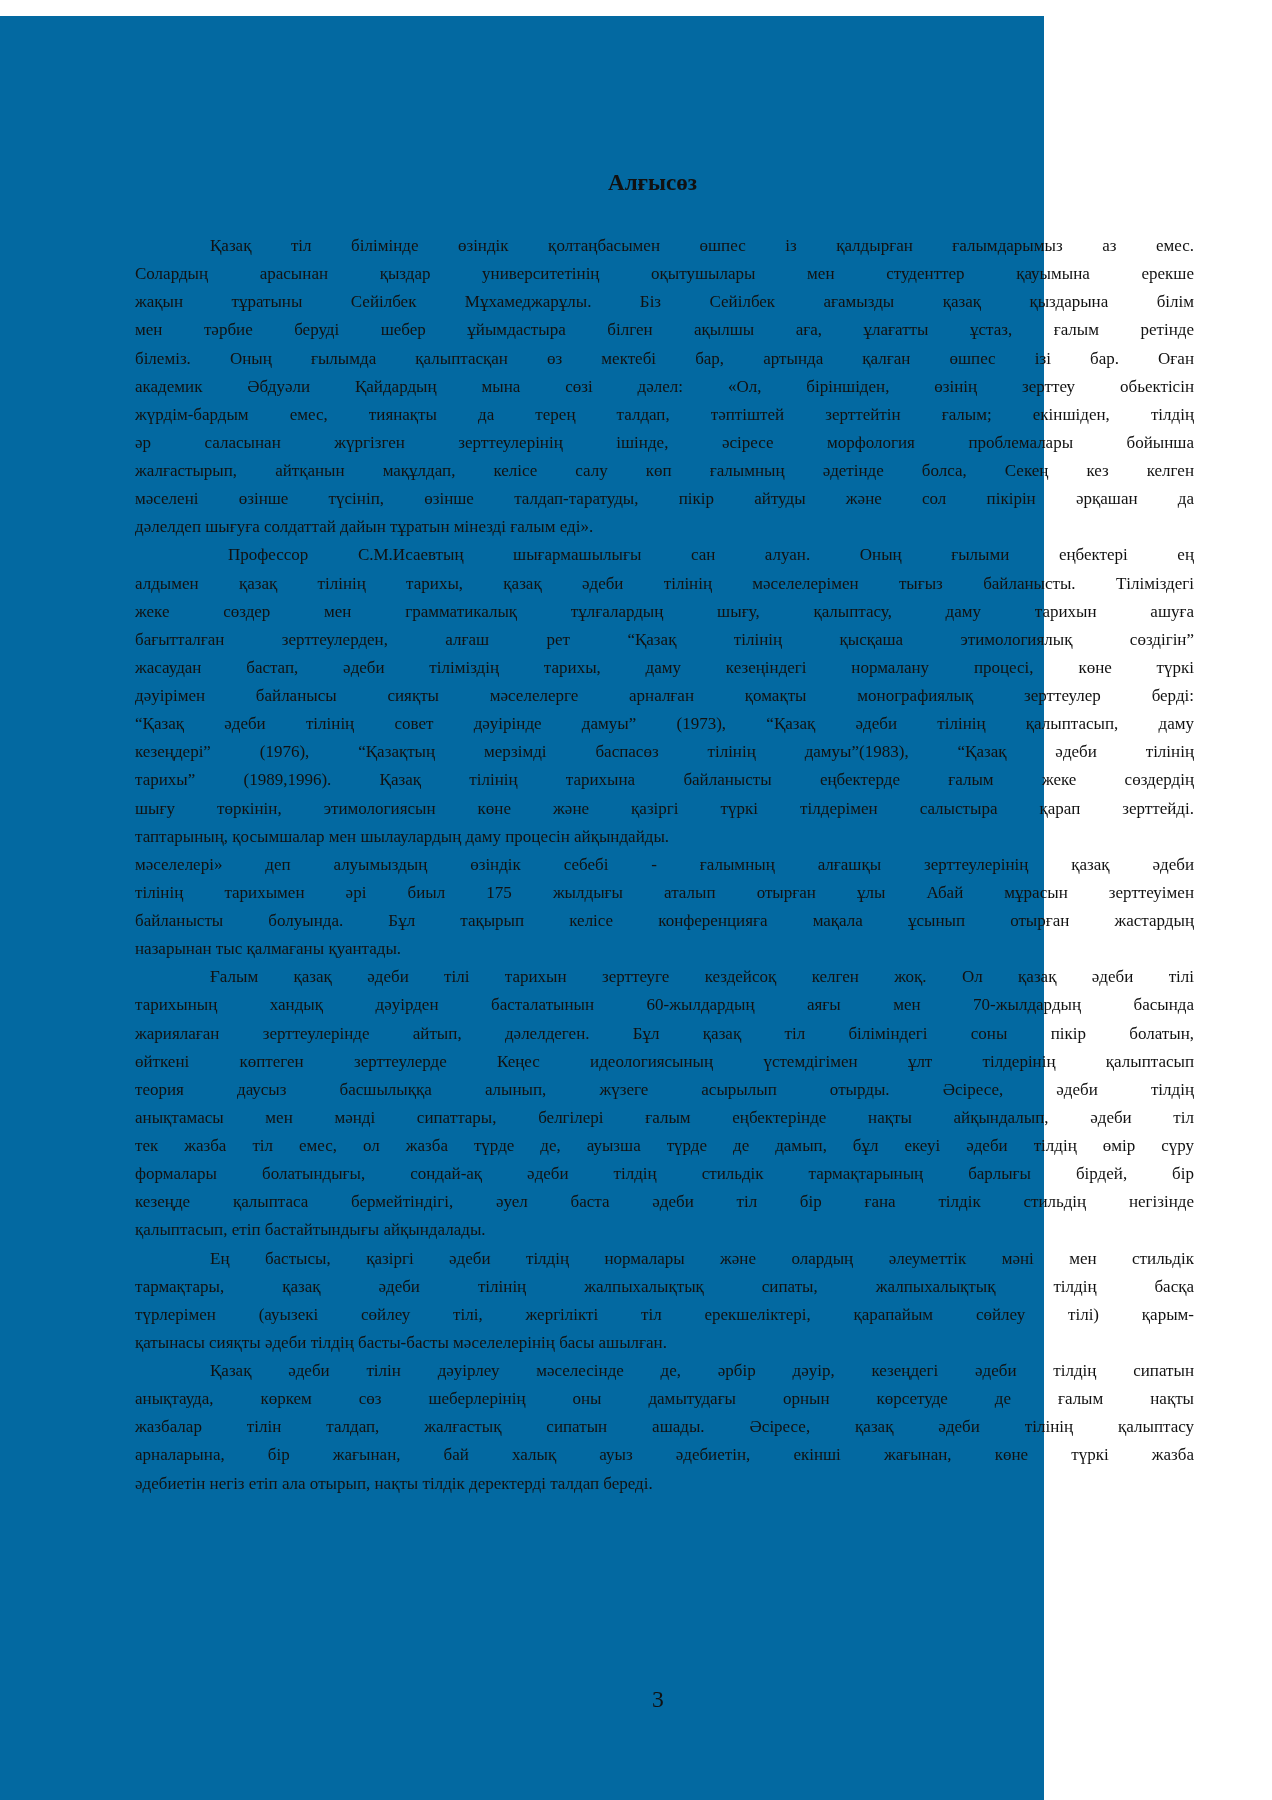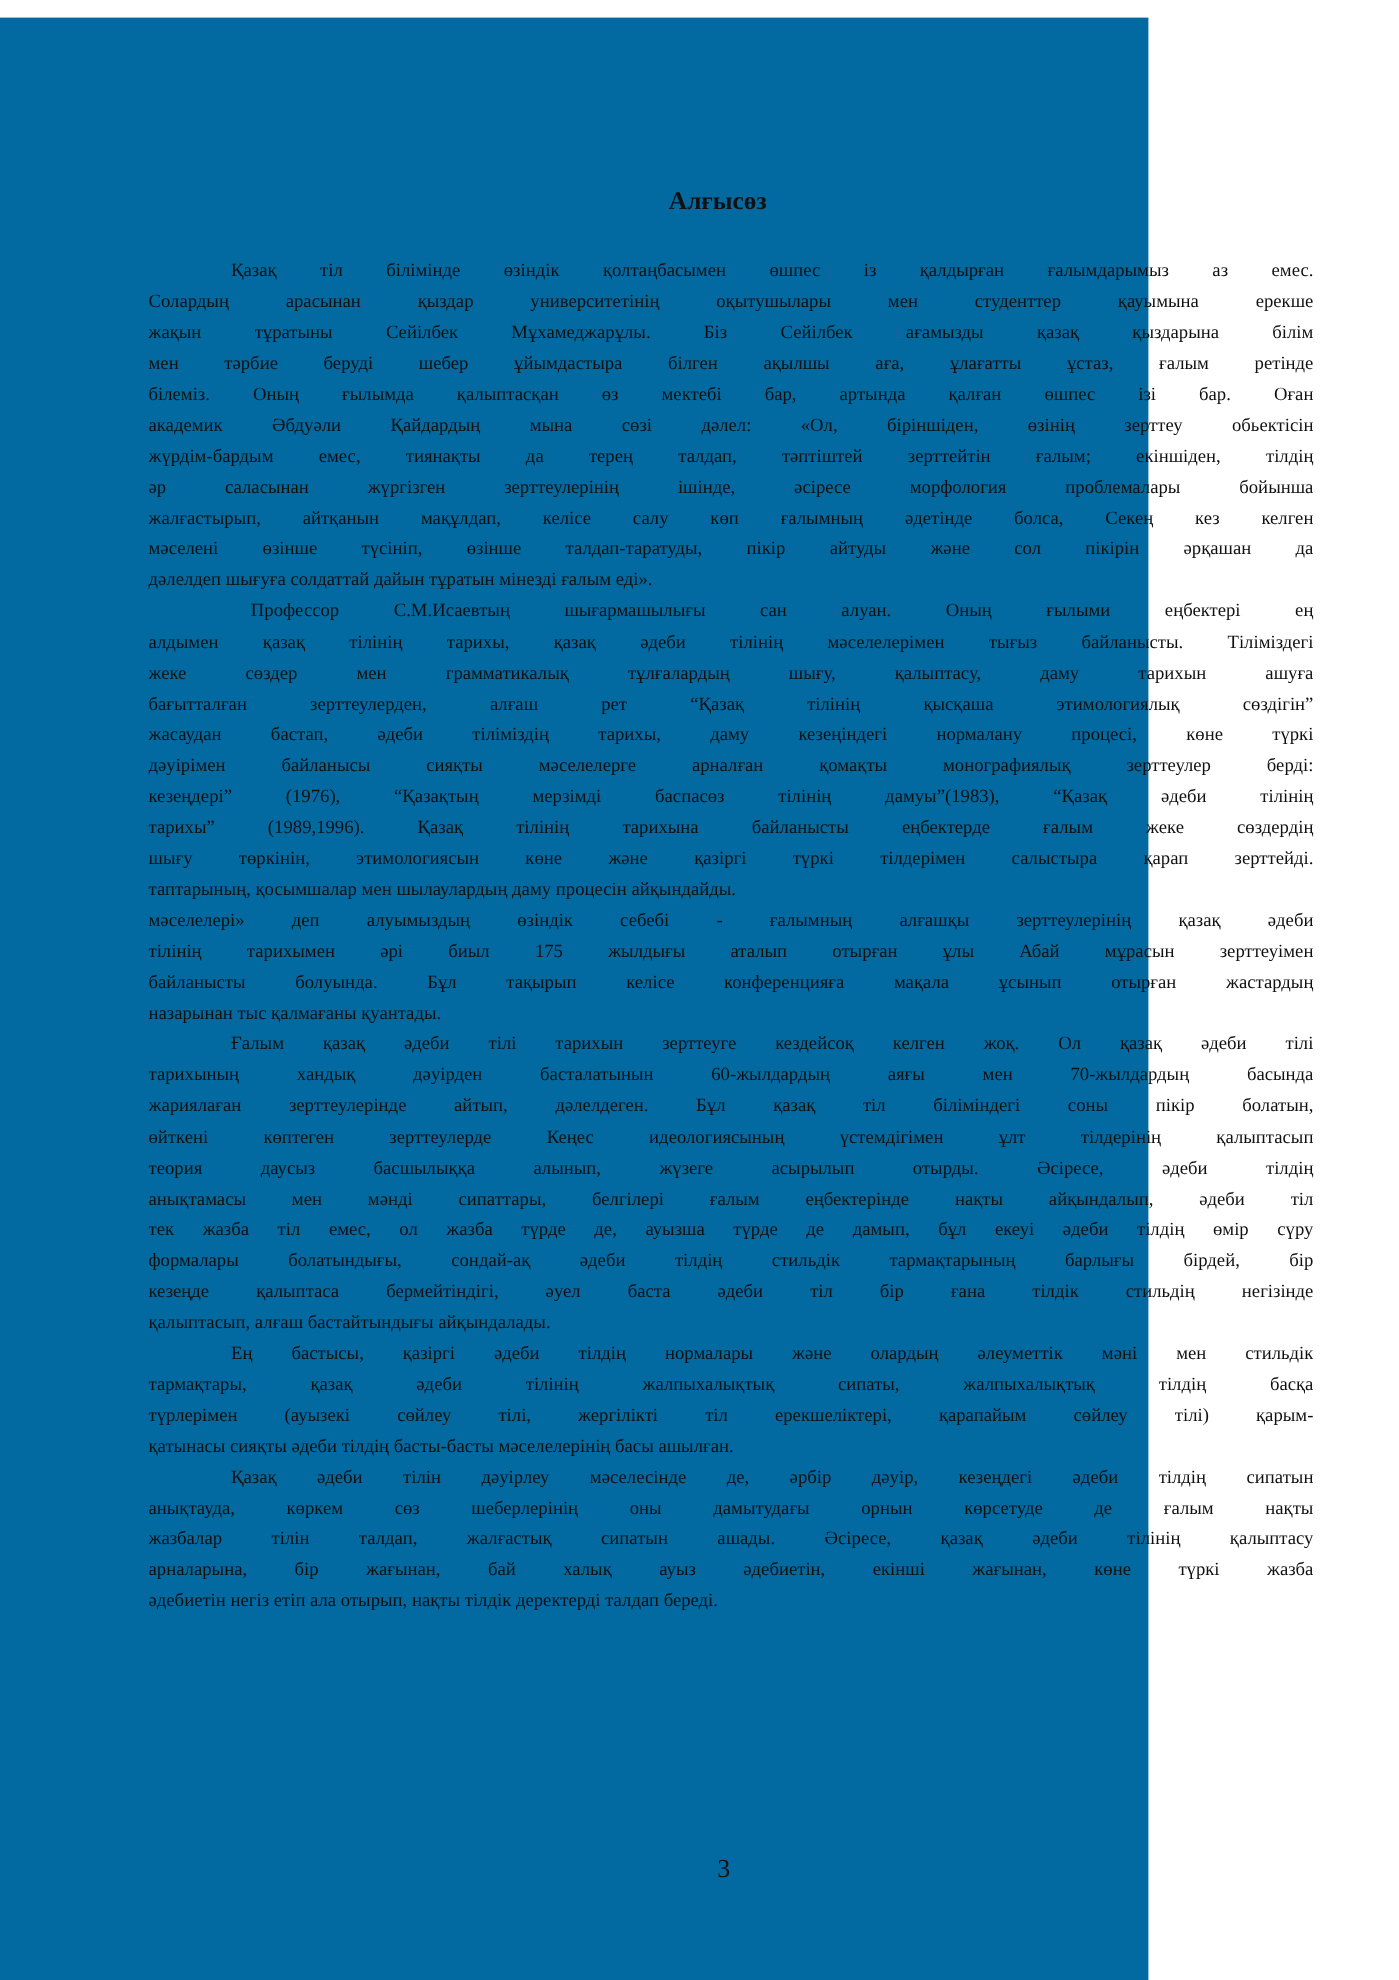--- a/index.html
+++ b/index.html
@@ -50,20 +50,21 @@
         <span class="line jl">мәселені өзінше түсініп, өзінше талдап-таратуды, пікір айтуды және сол пікірін әрқашан да</span>
         <span class="line last">дәлелдеп шығуға солдаттай дайын тұратын мінезді ғалым еді».</span>
       </p>
     <p class="para">
         <span class="line first wide jl">Профессор С.М.Исаевтың шығармашылығы сан алуан. Оның ғылыми еңбектері ең</span>
         <span class="line jl">алдымен қазақ тілінің тарихы, қазақ әдеби тілінің мәселелерімен тығыз байланысты. Тіліміздегі</span>
         <span class="line jl">жеке сөздер мен грамматикалық тұлғалардың  шығу, қалыптасу, даму тарихын ашуға</span>
         <span class="line jl">бағытталған зерттеулерден, алғаш рет “Қазақ тілінің қысқаша этимологиялық сөздігін”</span>
         <span class="line jl">жасаудан бастап, әдеби тіліміздің тарихы, даму кезеңіндегі  нормалану процесі, көне түркі</span>
         <span class="line jl">дәуірімен байланысы сияқты мәселелерге арналған қомақты монографиялық зерттеулер берді:</span>
+        <span class="line jl">“Қазақ әдеби тілінің совет дәуірінде дамуы” (1973), “Қазақ әдеби тілінің қалыптасып, даму</span>
         <span class="line jl">кезеңдері” (1976), “Қазақтың мерзімді баспасөз тілінің дамуы”(1983), “Қазақ әдеби тілінің</span>
         <span class="line jl">тарихы” (1989,1996). Қазақ тілінің тарихына байланысты еңбектерде ғалым жеке сөздердің</span>
         <span class="line jl">шығу төркінін, этимологиясын көне және қазіргі түркі тілдерімен салыстыра қарап зерттейді.</span>
         <span class="line last">таптарының, қосымшалар мен шылаулардың даму процесін айқындайды.</span>
       </p>
     <p class="para">
         <span class="line jl">мәселелері» деп алуымыздың өзіндік себебі  - ғалымның алғашқы зерттеулерінің қазақ әдеби</span>
         <span class="line jl">тілінің тарихымен әрі биыл 175 жылдығы аталып отырған ұлы Абай мұрасын зерттеуімен</span>
         <span class="line jl">байланысты болуында. Бұл тақырып келісе конференцияға мақала ұсынып отырған жастардың</span>
         <span class="line last">назарынан тыс қалмағаны қуантады.</span>
@@ -71,21 +72,21 @@
     <p class="para">
         <span class="line first jl">Ғалым қазақ әдеби тілі тарихын зерттеуге кездейсоқ келген жоқ. Ол қазақ әдеби тілі</span>
         <span class="line jl">тарихының хандық дәуірден басталатынын 60-жылдардың аяғы мен 70-жылдардың басында</span>
         <span class="line jl">жариялаған зерттеулерінде айтып,  дәлелдеген. Бұл қазақ тіл біліміндегі соны  пікір болатын,</span>
         <span class="line jl">өйткені көптеген зерттеулерде Кеңес идеологиясының үстемдігімен ұлт тілдерінің қалыптасып</span>
         <span class="line jl">теория даусыз басшылыққа алынып, жүзеге асырылып отырды. Әсіресе, әдеби тілдің</span>
         <span class="line jl">анықтамасы мен мәнді сипаттары, белгілері ғалым еңбектерінде нақты айқындалып, әдеби тіл</span>
         <span class="line jl">тек жазба тіл емес, ол жазба түрде де, ауызша түрде де дамып, бұл екеуі әдеби тілдің өмір сүру</span>
         <span class="line jl">формалары болатындығы, сондай-ақ әдеби тілдің стильдік тармақтарының барлығы бірдей, бір</span>
         <span class="line jl">кезеңде қалыптаса бермейтіндігі, әуел баста әдеби тіл бір ғана тілдік стильдің негізінде</span>
-        <span class="line last">қалыптасып, алғаш бастайтындығы айқындалады.</span>
+        <span class="line last">қалыптасып, етіп бастайтындығы айқындалады.</span>
       </p>
     <p class="para">
         <span class="line first jl">Ең бастысы, қазіргі әдеби тілдің нормалары және олардың әлеуметтік мәні мен стильдік</span>
         <span class="line jl">тармақтары, қазақ әдеби тілінің жалпыхалықтық сипаты, жалпыхалықтық тілдің басқа</span>
         <span class="line jl">түрлерімен (ауызекі сөйлеу тілі, жергілікті тіл ерекшеліктері, қарапайым сөйлеу тілі) қарым-</span>
         <span class="line last">қатынасы сияқты әдеби тілдің басты-басты мәселелерінің басы ашылған.</span>
       </p>
     <p class="para">
         <span class="line first jl">Қазақ әдеби тілін дәуірлеу мәселесінде де, әрбір дәуір, кезеңдегі әдеби тілдің сипатын</span>
         <span class="line jl">анықтауда, көркем сөз шеберлерінің оны дамытудағы орнын көрсетуде де ғалым нақты</span>

